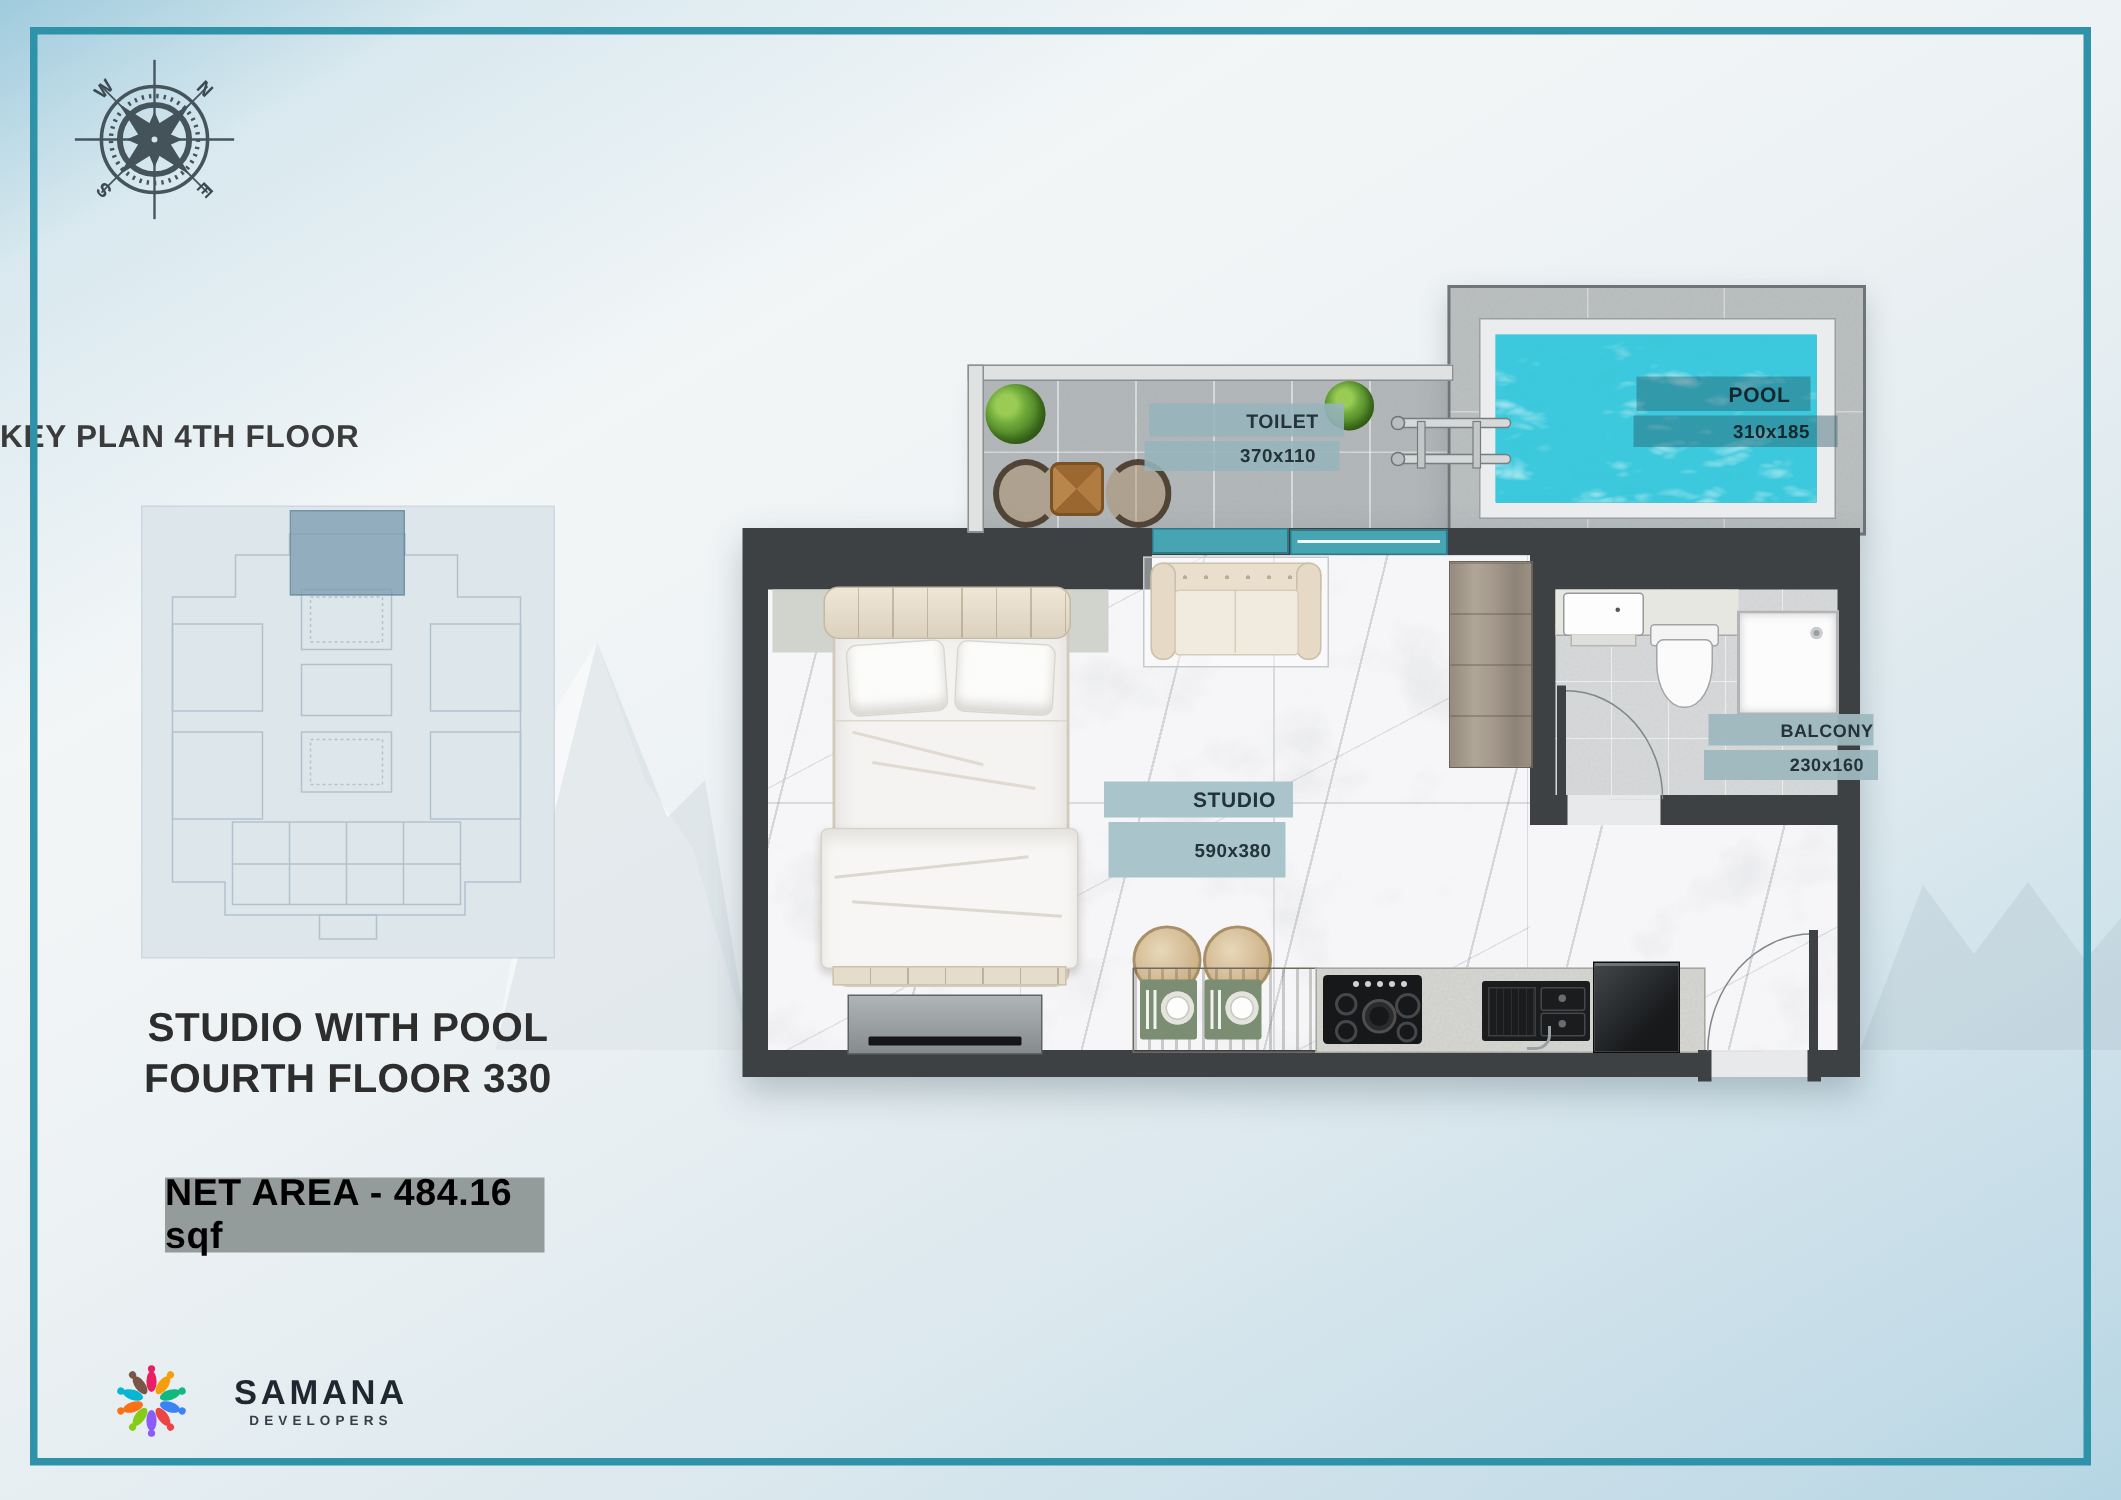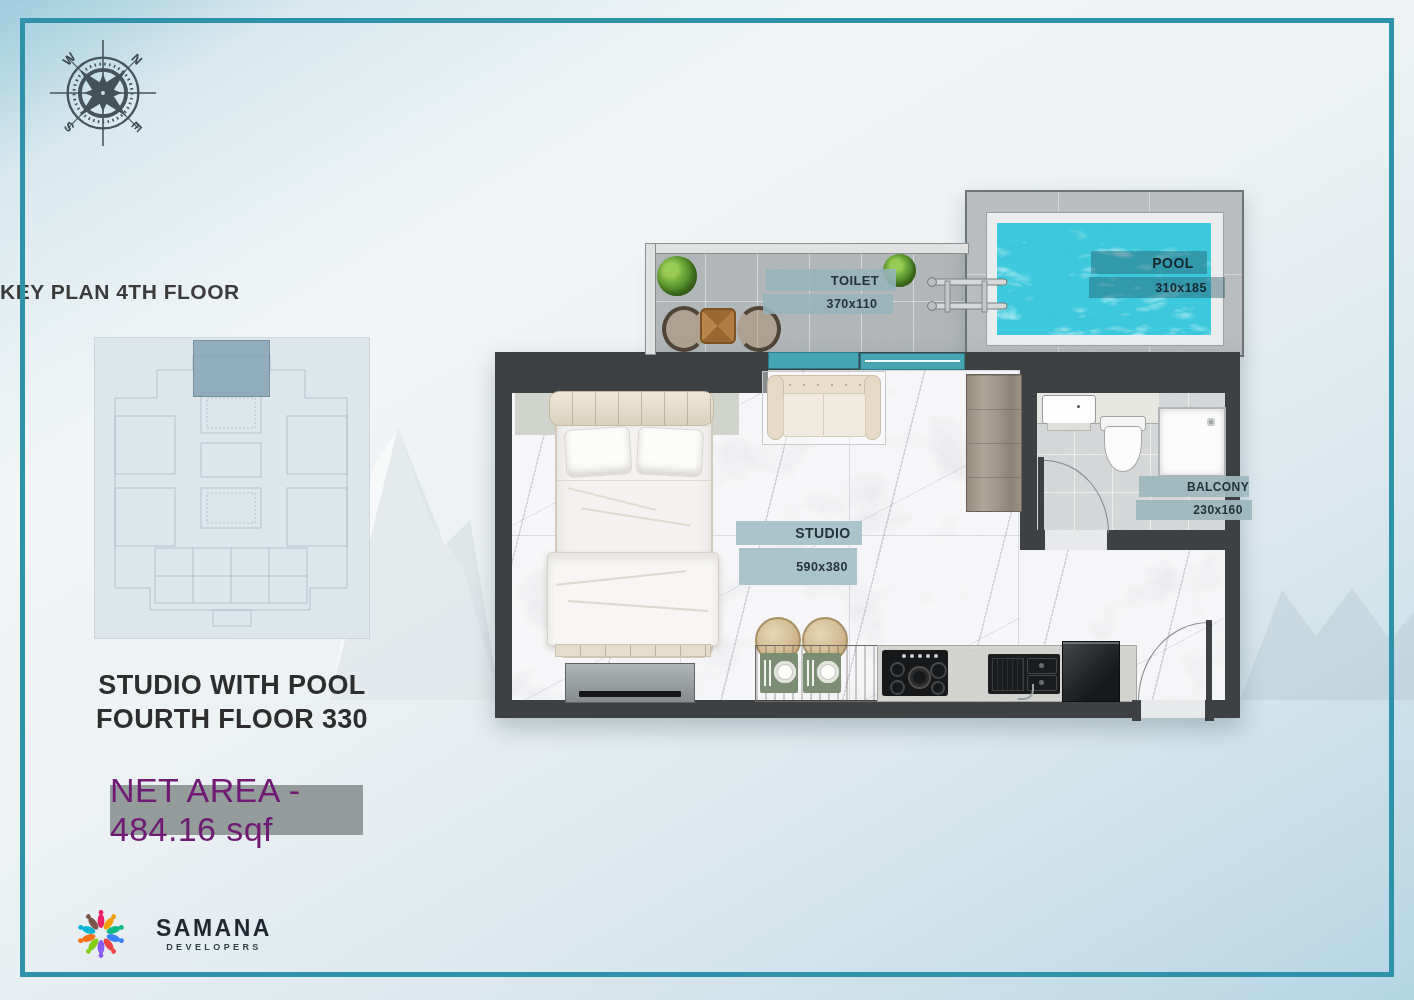--- a/index.html
+++ b/index.html
@@ -18,21 +18,21 @@
   .keyplan-title{left:0px;top:280px;width:464px;text-align:left;
     font-size:21px;font-weight:bold;color:#3b3b3b;letter-spacing:.5px;}
   .keyplan-panel{left:95px;top:338px;width:274px;height:300px;
     background:#dde6eb;box-shadow:0 0 0 1px rgba(175,190,200,.5);}
   .keyplan-highlight{left:98px;top:2px;width:77px;height:57px;
     background:#7fa0b4;opacity:.8;box-shadow:inset 0 0 0 1px #5d7f93;}
   .unit-title{left:0px;top:668px;width:464px;text-align:center;
     font-size:27px;font-weight:bold;color:#2d2d2d;line-height:34px;letter-spacing:.3px;}
   .net-area{left:110px;top:785px;width:253px;height:50px;background:#939c9b;
     display:flex;align-items:center;justify-content:center;
-    font-size:34px;font-weight:normal;color:#701a75;letter-spacing:.4px;}
+    font-size:25px;font-weight:bold;color:#000000;letter-spacing:.4px;}
   
   .brand{left:74px;top:905px;height:58px;display:flex;align-items:center;gap:28px;}
   .brand-text .nm{font-size:23px;font-weight:600;color:#1f2830;letter-spacing:2.5px;line-height:24px;}
   .brand-text .tg{font-size:9px;font-weight:bold;color:#333e47;letter-spacing:3.4px;margin-top:2px;text-align:center;}
   
   .wall{background:#3d4144;}
   .lbl{display:flex;align-items:center;justify-content:center;
     font-weight:bold;color:#24333a;letter-spacing:.4px;z-index:6;padding-left:48px;}
   .teal-lbl{background:rgba(150,180,188,.88);}
   .pool-lbl{background:rgba(38,88,102,.42);color:#14282e;}

